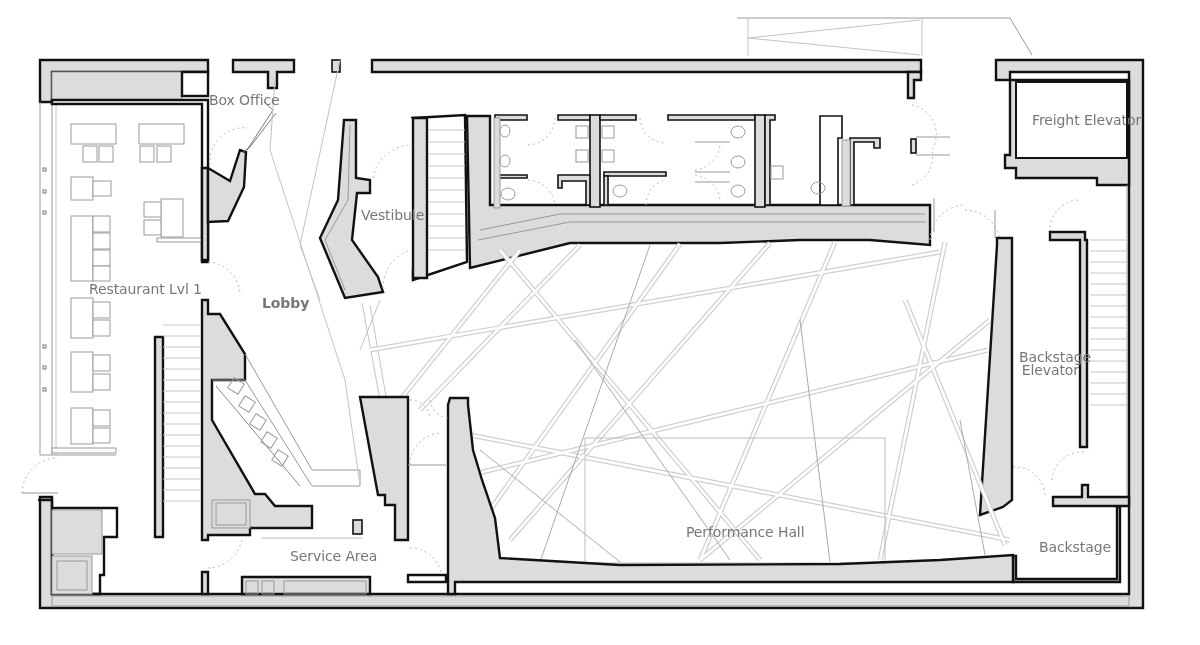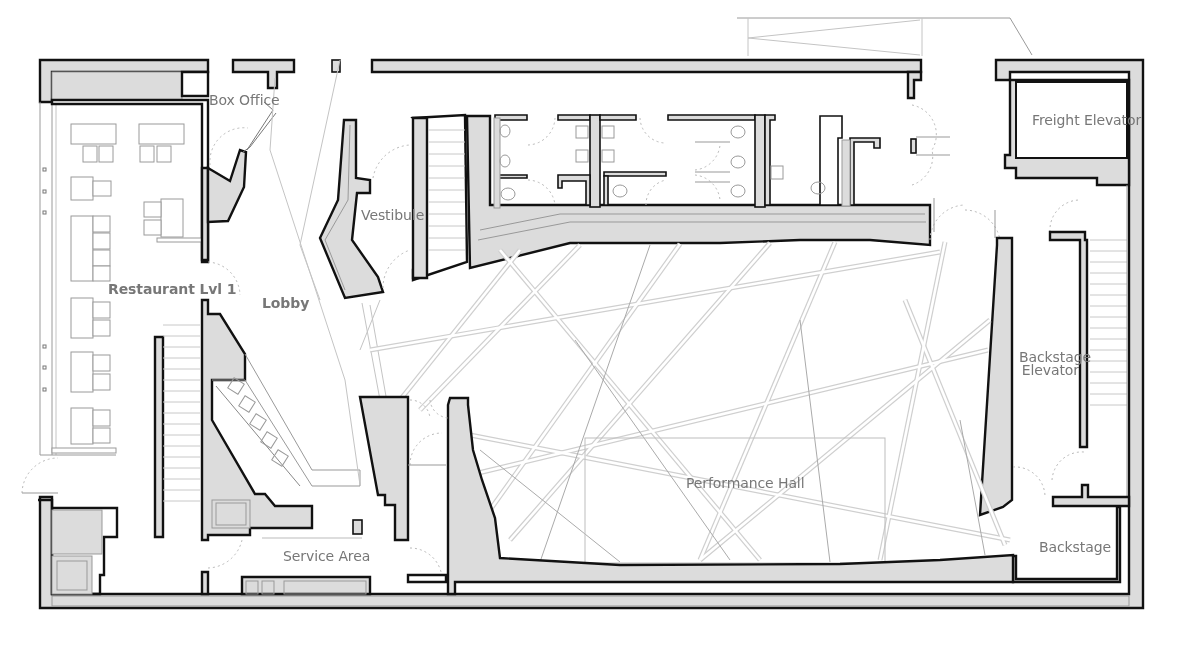--- a/index.html
+++ b/index.html
@@ -333,23 +333,23 @@
     <path class="wall" d="M242,577 L370,577 L370,594 L242,594 Z"></path>
     <rect x="246" y="581" width="12" height="13" fill="none" stroke="#999"></rect>
     <rect x="262" y="581" width="12" height="13" fill="none" stroke="#999"></rect>
     <rect x="284" y="581" width="82" height="13" fill="none" stroke="#999"></rect>
     <path class="wall" d="M202,572 L208,572 L208,594 L202,594 Z"></path>
     <path class="dash" d="M208,568 A36,36 0 0 0 242,540"></path>
   </g>
 </svg>
 
 <div class="room-label" style="left:209px; top:94px;">Box Office</div>
-<div class="room-label" style="left:108px; top:283px;font-weight:bold;">Restaurant Lvl 1</div>
+<div class="room-label" style="left:89px; top:283px;">Restaurant Lvl 1</div>
 <div class="room-label" style="left:262px; top:297px;font-weight:bold;">Lobby</div>
 <div class="room-label" style="left:361px; top:209px;">Vestibule</div>
 <div class="room-label" style="left:1032px; top:114px;">Freight Elevator</div>
 <div class="room-label" style="left:1019px; top:351px; width:60px;">
   <div>Backstage</div>
   <div>Elevator</div>
 </div>
-<div class="room-label" style="left:686px; top:477px;">Performance Hall</div>
-<div class="room-label" style="left:283px; top:550px;">Service Area</div>
+<div class="room-label" style="left:686px; top:526px;">Performance Hall</div>
+<div class="room-label" style="left:290px; top:550px;">Service Area</div>
 <div class="room-label" style="left:1039px; top:541px;">Backstage</div>
 
 </body></html>

